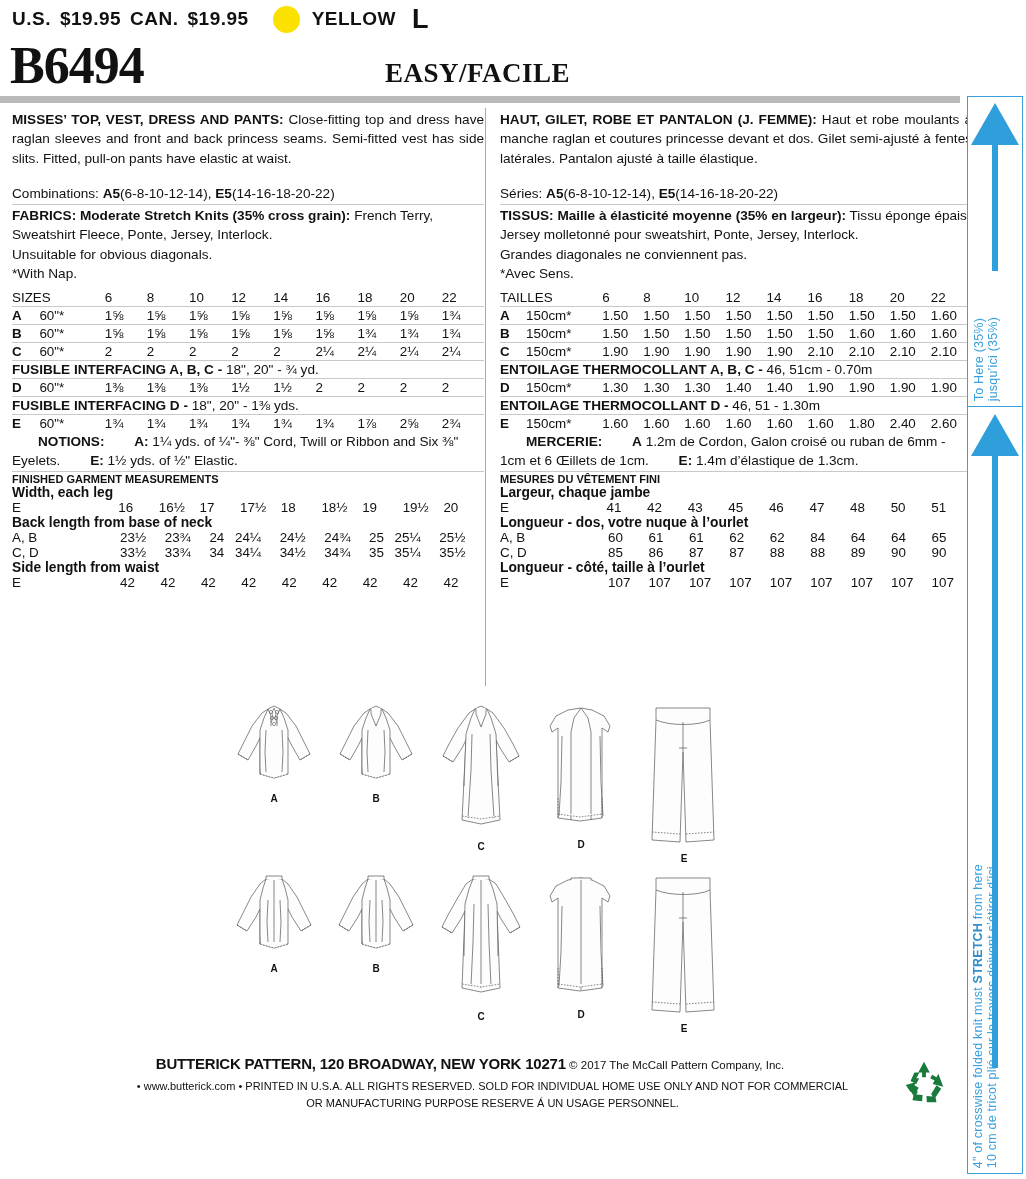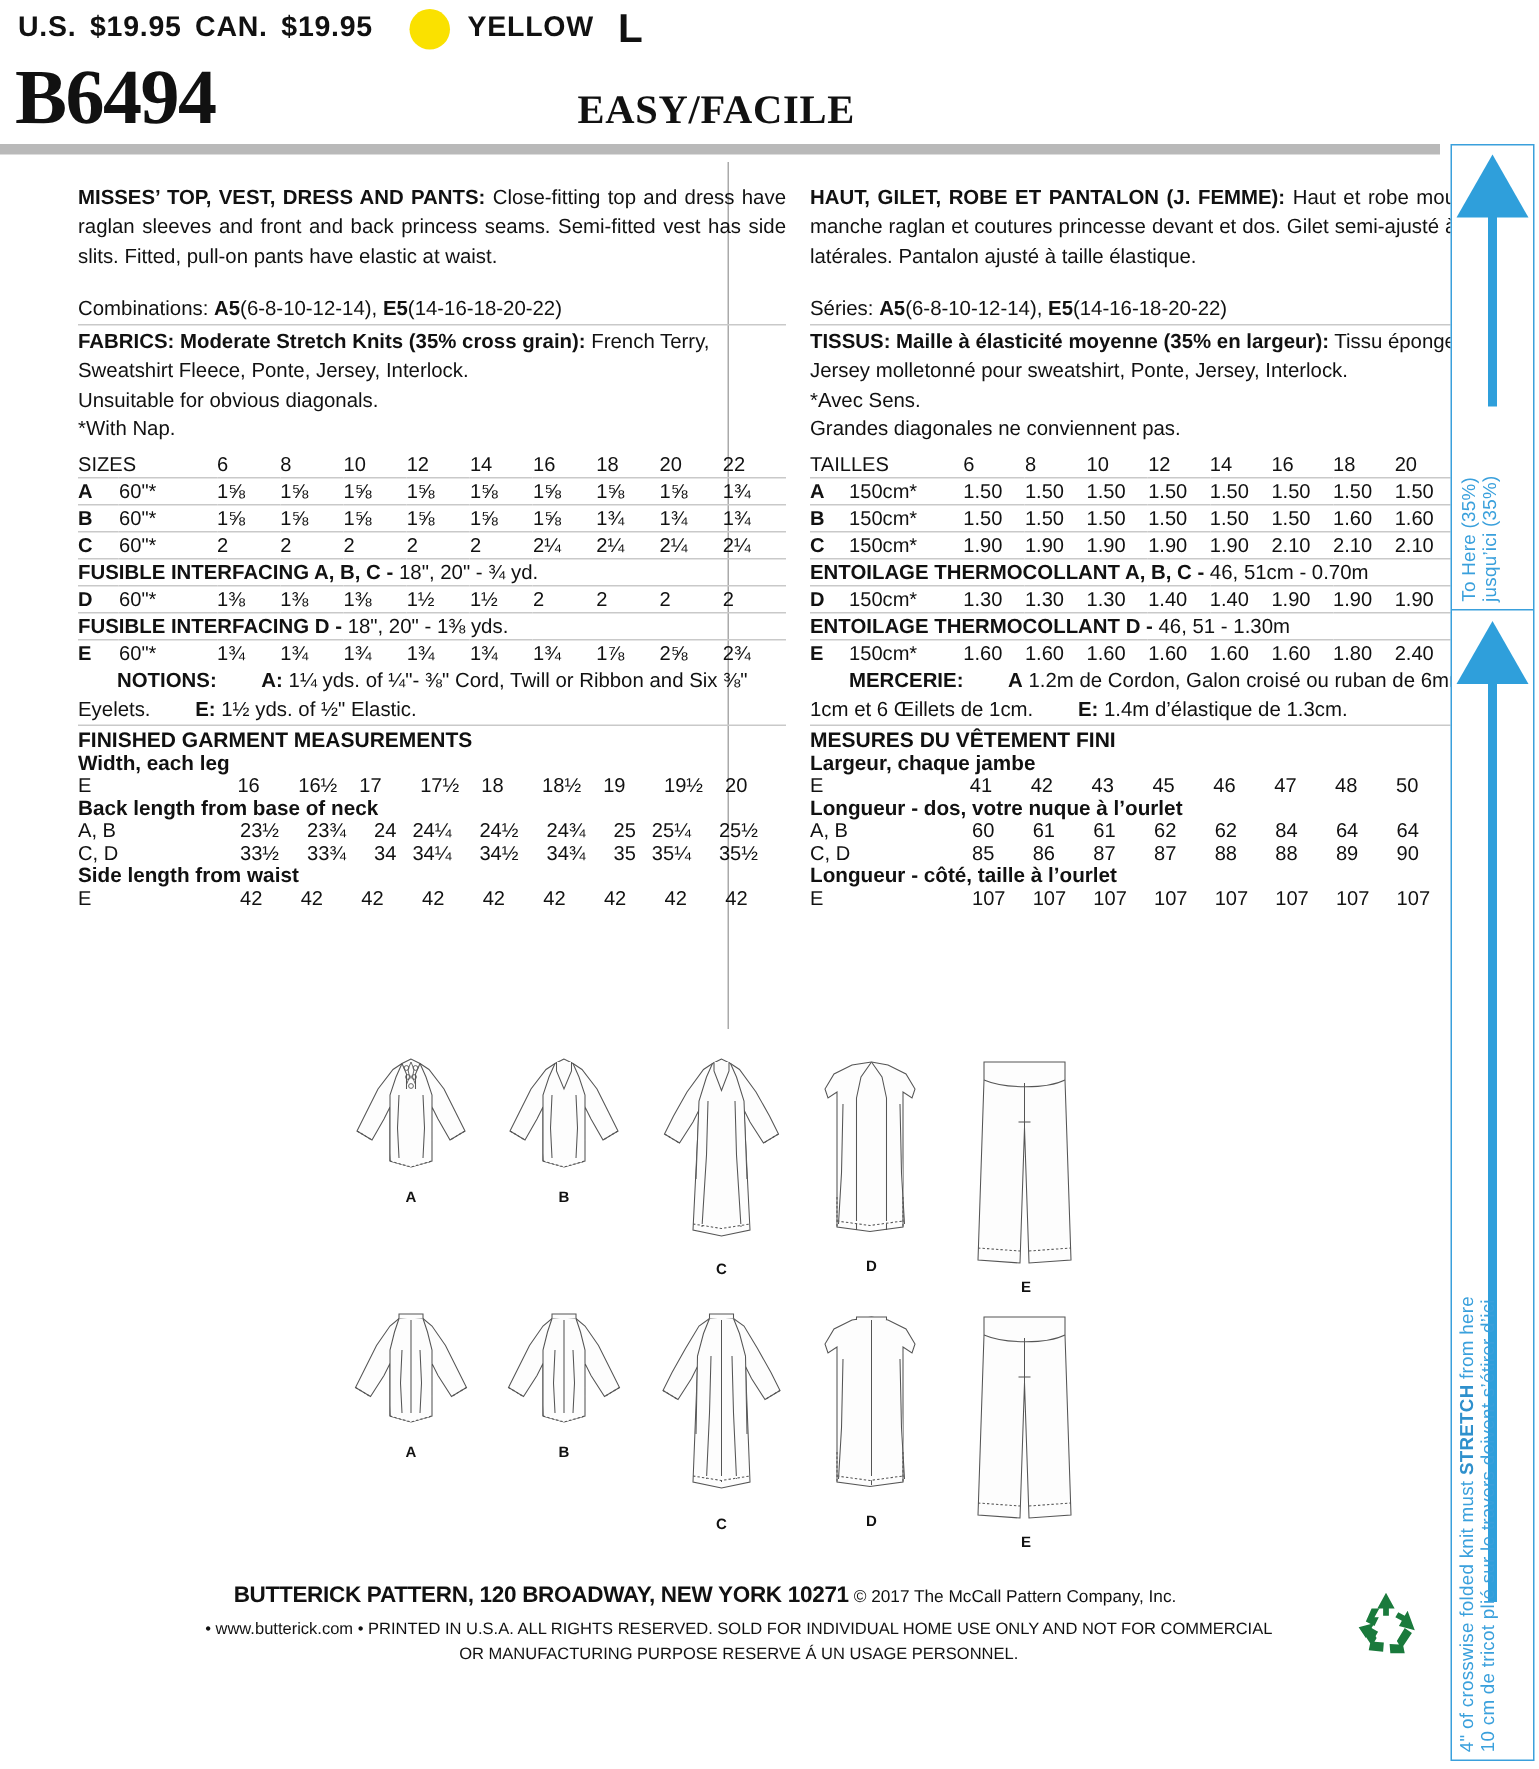--- a/index.html
+++ b/index.html
@@ -50,21 +50,21 @@
   }
   #graybar {
     position:absolute; left:0; top:96px; width:960px; height:7px;
     background:#b9b9b9;
   }
 
   
   #cols {
     position:absolute; left:0; top:106px; width:960px; height:580px;
   }
-  .col { position:absolute; top:16px; width:472px;margin-left:40px; }
+  .col { position:absolute; top:4px; width:472px; }
   #col-en { left:12px; }
   #col-fr { left:500px; }
   #vdiv {
     position:absolute; left:485px; top:108px; width:1px; height:578px;
     background:#aaa;
   }
 
   .desc {
     font-size:13.6px; line-height:1.42; text-align:justify;
     margin:0 0 16px 0;
@@ -88,21 +88,21 @@
   .fullrow .norm { font-weight:normal; }
 
   
   #tbl-en td.num { width:40px; }
   #tbl-en td.width { width:62px; }
   #tbl-fr td.num { width:41px; }
   #tbl-fr td.width { width:76px; }
 
   .notions { font-size:13.6px; line-height:1.4; margin:0; }
   .notions b { font-weight:bold;padding-left:26px; }
-  .fgm-title { font-weight:bold; font-size:14px; margin:1px 0 0 0; }
+  .fgm-title { font-weight:bold; font-size:11px; margin:1px 0 0 0; }
   .fgm-sub { font-weight:bold; font-size:13.8px; margin:0; }
 
   table.fgm { border-collapse:collapse; width:100%; font-size:13.4px; }
   table.fgm td { padding:0; white-space:nowrap; vertical-align:bottom; }
   table.fgm td.lbl { width:108px; }
   #fgm-en td.v { width:41px; }
   #fgm-fr td.v { width:41px; }
 
   
   #drawings { position:absolute; left:0; top:690px; width:940px; height:365px; }
@@ -316,22 +316,22 @@
     </tbody>
       </table>
   </div>
 
   <div class="col" id="col-fr">
     <p class="desc"><b>HAUT, GILET, ROBE ET PANTALON (J. FEMME):</b><span> Haut et robe moulants à manche raglan et coutures princesse devant et dos. Gilet semi-ajusté à fentes latérales. Pantalon ajusté à taille élastique.</span></p>
 
     <p class="combi"><span>Séries: </span><b>A5</b><span>(6-8-10-12-14), </span><b>E5</b><span>(14-16-18-20-22)</span></p>
     <div class="hr"></div>
     <p class="fab"><b>TISSUS: Maille à élasticité moyenne (35% en largeur):</b><span> Tissu éponge épais, Jersey molletonné pour sweatshirt, Ponte, Jersey, Interlock.</span></p>
+    <p class="smallline">Grandes diagonales ne conviennent pas.</p>
     <p class="smallline">*Avec Sens.</p>
-    <p class="smallline">Grandes diagonales ne conviennent pas.</p>
 
     <table class="yard" id="tbl-fr">
       <tbody>
           <tr>
         <td class="view" style="font-weight:normal" colspan="2">TAILLES</td>
         <td class="num">6</td>
         <td class="num">8</td>
         <td class="num">10</td>
         <td class="num">12</td>
         <td class="num">14</td>

